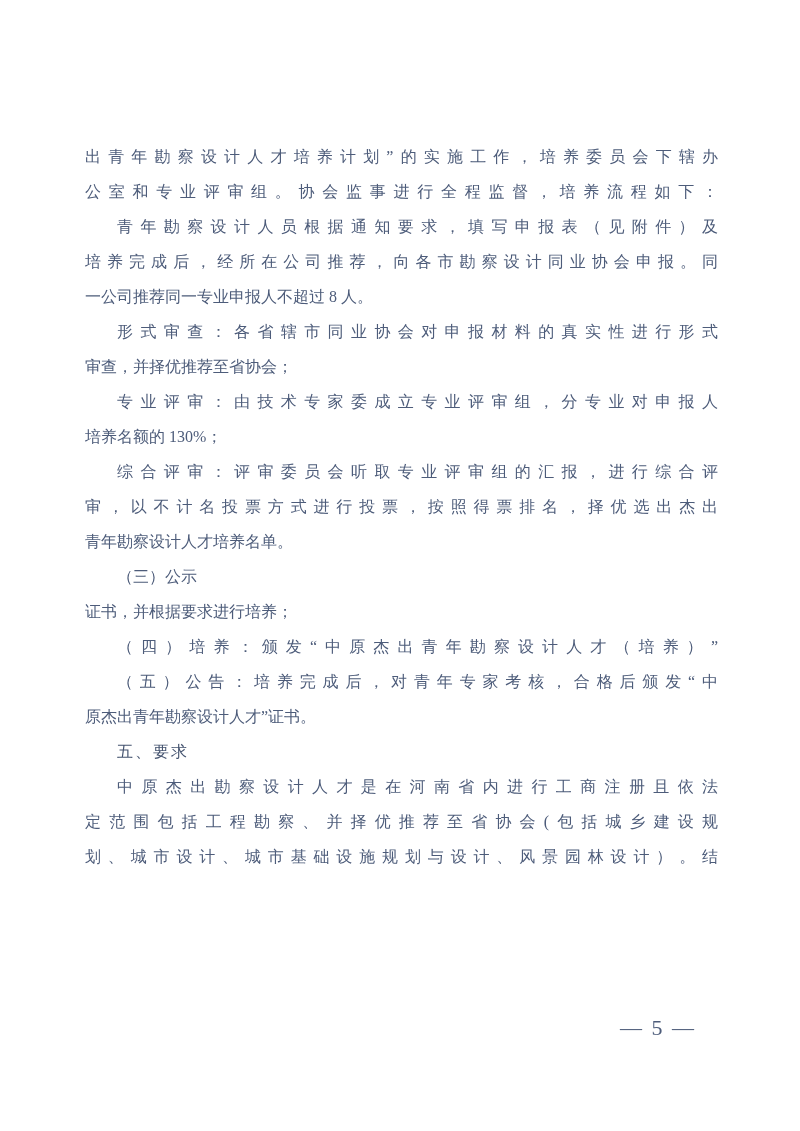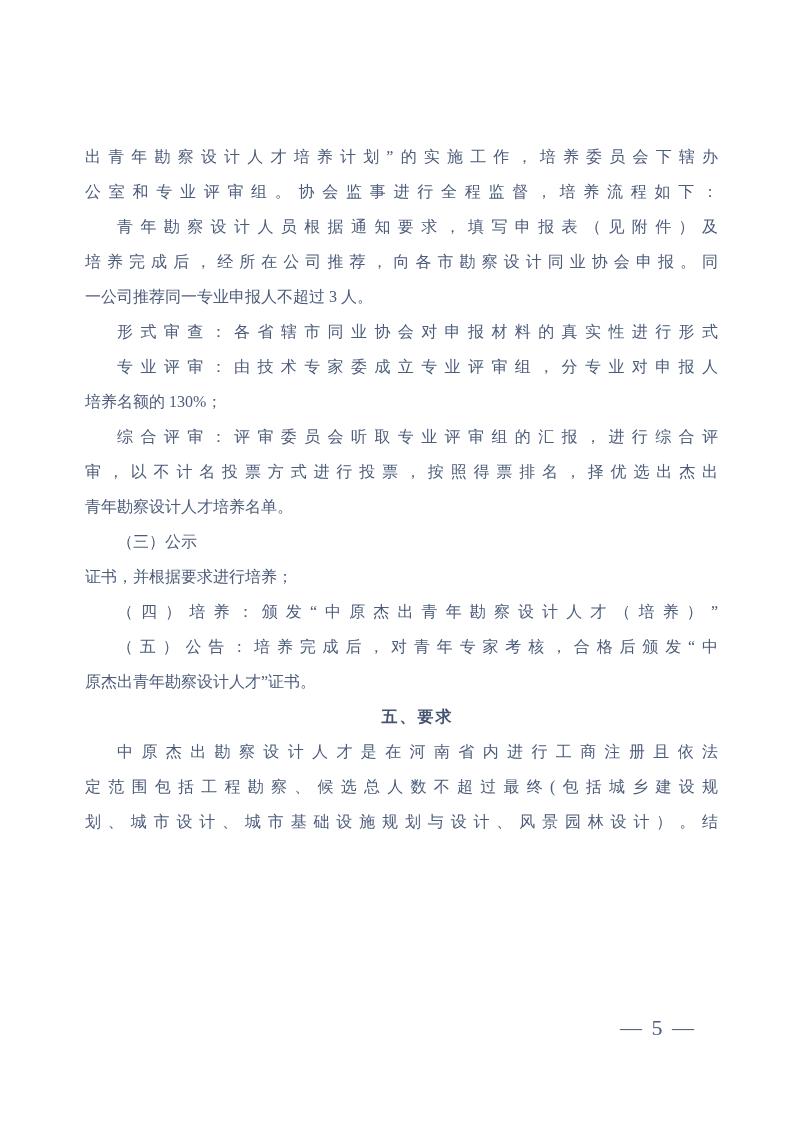--- a/index.html
+++ b/index.html
@@ -31,55 +31,55 @@
   }
   .line.justify {
     text-align: justify;
     text-align-last: justify;
     text-justify: inter-character;
   }
   .line.indent {
     text-indent: 2em;
   }
   .line.bold {
-    font-weight: bold;
+    font-weight: normal;
     color: var(--ink-bold, #44536f);
     letter-spacing: 2px;
-    text-align: center;
   }
   .page-num {
     position: absolute;
     top: 1013px;
     right: 104px;
     font-size: 22px;
     line-height: 30px;
     color: var(--ink, #4d5c7a);
     letter-spacing: 2px;
   }
 </style>
 </head>
 <body>
 
 <div class="page">
   <div class="content" id="document-body">
       <div class="line justify">出青年勘察设计人才培养计划”的实施工作，培养委员会下辖办</div>
       <div class="line justify">公室和专业评审组。协会监事进行全程监督，培养流程如下：</div>
       <div class="line justify indent">青年勘察设计人员根据通知要求，填写申报表（见附件）及</div>
       <div class="line justify">培养完成后，经所在公司推荐，向各市勘察设计同业协会申报。同</div>
-      <div class="line">一公司推荐同一专业申报人不超过 3 人。</div>
+      <div class="line">一公司推荐同一专业申报人不超过 8 人。</div>
       <div class="line justify indent">形式审查：各省辖市同业协会对申报材料的真实性进行形式</div>
+      <div class="line">审查，并择优推荐至省协会；</div>
       <div class="line justify indent">专业评审：由技术专家委成立专业评审组，分专业对申报人</div>
       <div class="line">培养名额的 130%；</div>
       <div class="line justify indent">综合评审：评审委员会听取专业评审组的汇报，进行综合评</div>
       <div class="line justify">审，以不计名投票方式进行投票，按照得票排名，择优选出杰出</div>
       <div class="line">青年勘察设计人才培养名单。</div>
       <div class="line indent">（三）公示</div>
       <div class="line">证书，并根据要求进行培养；</div>
       <div class="line justify indent">（四）培养：颁发“中原杰出青年勘察设计人才（培养）”</div>
       <div class="line justify indent">（五）公告：培养完成后，对青年专家考核，合格后颁发“中</div>
       <div class="line">原杰出青年勘察设计人才”证书。</div>
       <div class="line indent bold">五、要求</div>
       <div class="line justify indent">中原杰出勘察设计人才是在河南省内进行工商注册且依法</div>
-      <div class="line justify">定范围包括工程勘察、候选总人数不超过最终(包括城乡建设规</div>
+      <div class="line justify">定范围包括工程勘察、并择优推荐至省协会(包括城乡建设规</div>
       <div class="line justify">划、城市设计、城市基础设施规划与设计、风景园林设计）。结</div>
     </div>
   <div class="page-num">— 5 —</div>
 </div>
 
 </body></html>

